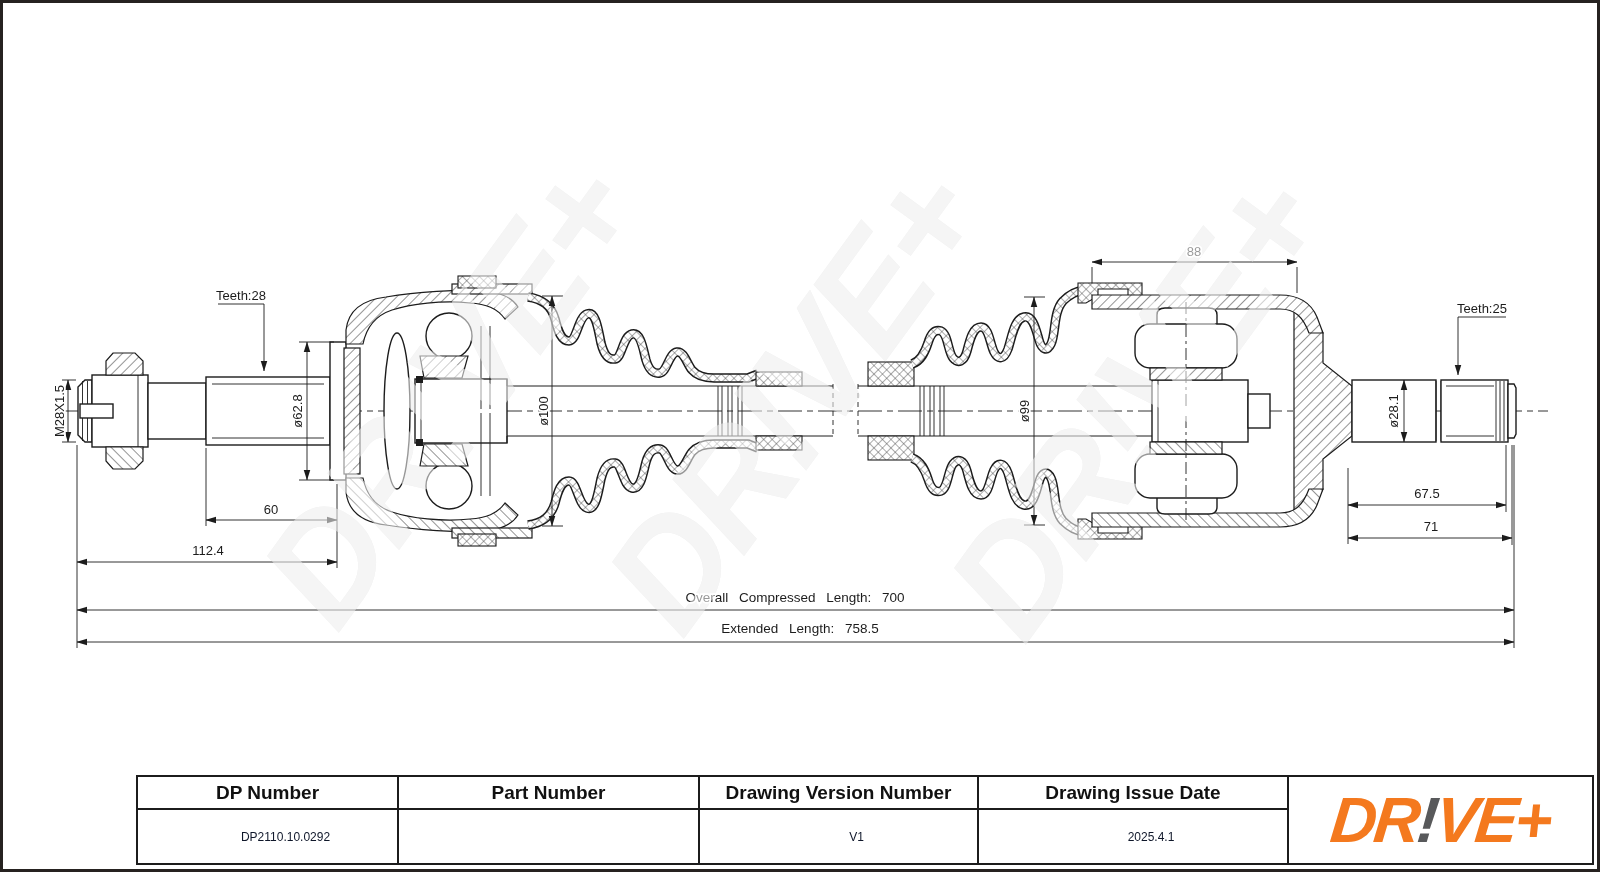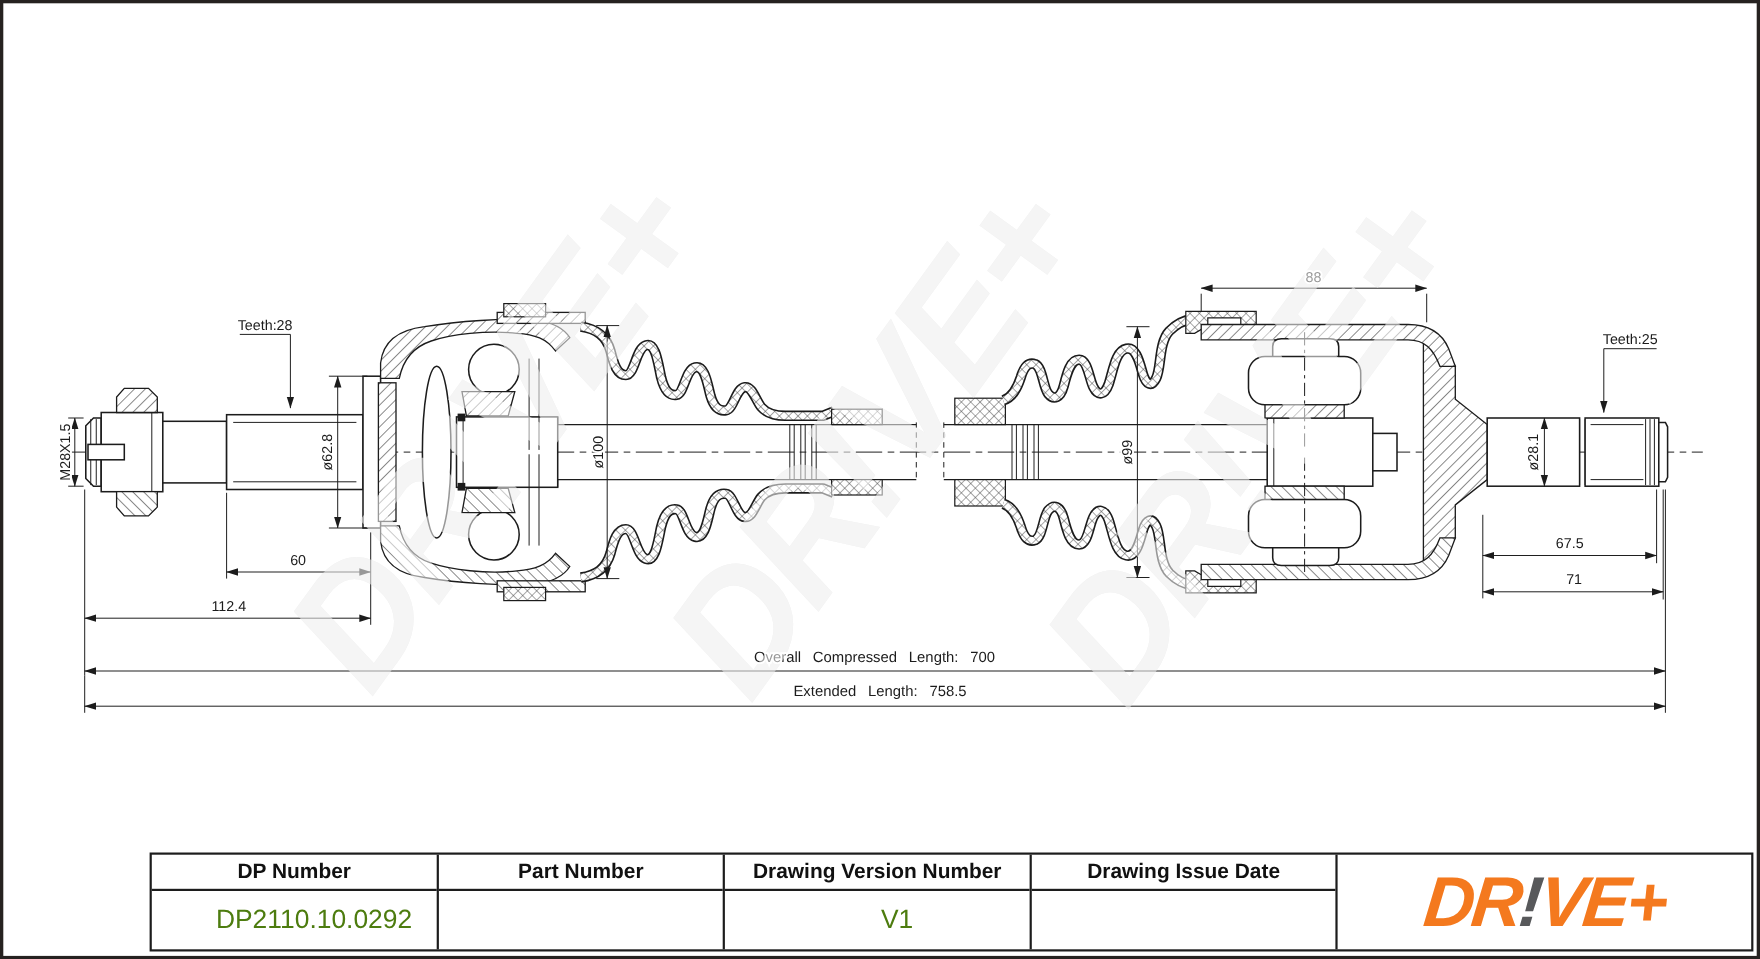--- a/index.html
+++ b/index.html
@@ -25,21 +25,21 @@
   .xhatch{stroke:#1c1c1c;stroke-width:1.1;fill:url(#px);}
   .bootOuter{stroke:#1c1c1c;stroke-width:9.5;fill:none;stroke-linejoin:round;}
   .bootInner{stroke:url(#px);stroke-width:6.6;fill:none;stroke-linejoin:round;}
   
   .tblock{position:absolute;left:133px;top:772px;width:1458px;height:90px;z-index:3;
           display:flex;border:2px solid #1c1c1c;box-sizing:border-box;background:#fff;}
   .tcol{border-right:2px solid #1c1c1c;box-sizing:border-box;display:flex;flex-direction:column;}
   .tcol.last{border-right:none;flex:1;justify-content:center;align-items:center;}
   .th{height:33px;border-bottom:2px solid #1c1c1c;box-sizing:border-box;
       font-weight:bold;font-size:19px;color:#111;display:flex;align-items:center;justify-content:center;}
-  .td{flex:1;font-size:24px;color:#4d7c0f;display:flex;align-items:center;justify-content:center;margin-left:36px;}
+  .td{flex:1;font-size:12px;color:#0f172a;display:flex;align-items:center;justify-content:center;margin-left:36px;}
   .logo{font-style:italic;font-weight:bold;font-size:64px;letter-spacing:-3px;
         transform:skewX(-6deg);white-space:nowrap;line-height:1;}
   .lg-o{color:#F4791E;}
   .lg-g{color:#58595B;}
 </style>
 </head>
 <body>
 
 <div class="frame">
 
@@ -239,28 +239,29 @@
 
   <div class="wm wm-over" style="left:445px;top:392px">DR!VE+</div>
   <div class="wm wm-over" style="left:790px;top:398px">DR!VE+</div>
   <div class="wm wm-over" style="left:1132px;top:404px">DR!VE+</div>
 
   <div class="tblock">
     <div class="tcol" style="width:261px">
       <div class="th">DP Number</div>
       <div class="td">DP2110.10.0292</div>
     </div>
-    <div class="tcol" style="width:260px">
+    <div class="tcol" style="width:301px">
       <div class="th">Part Number</div>
     </div>
     <div class="tcol" style="width:279px">
       <div class="th">Drawing Version Number</div>
       <div class="td">V1</div>
     </div>
-    <div class="tcol" style="width:278px">
+    <div class="tcol" style="width:310px">
       <div class="th">Drawing Issue Date</div>
+      <div class="td">2025.4.1</div>
     </div>
     <div class="tcol last">
       <div class="logo"><span class="lg-o">DR</span><span class="lg-g">!</span><span class="lg-o">VE+</span></div>
     </div>
   </div>
 
 </div>
 
 </body></html>

